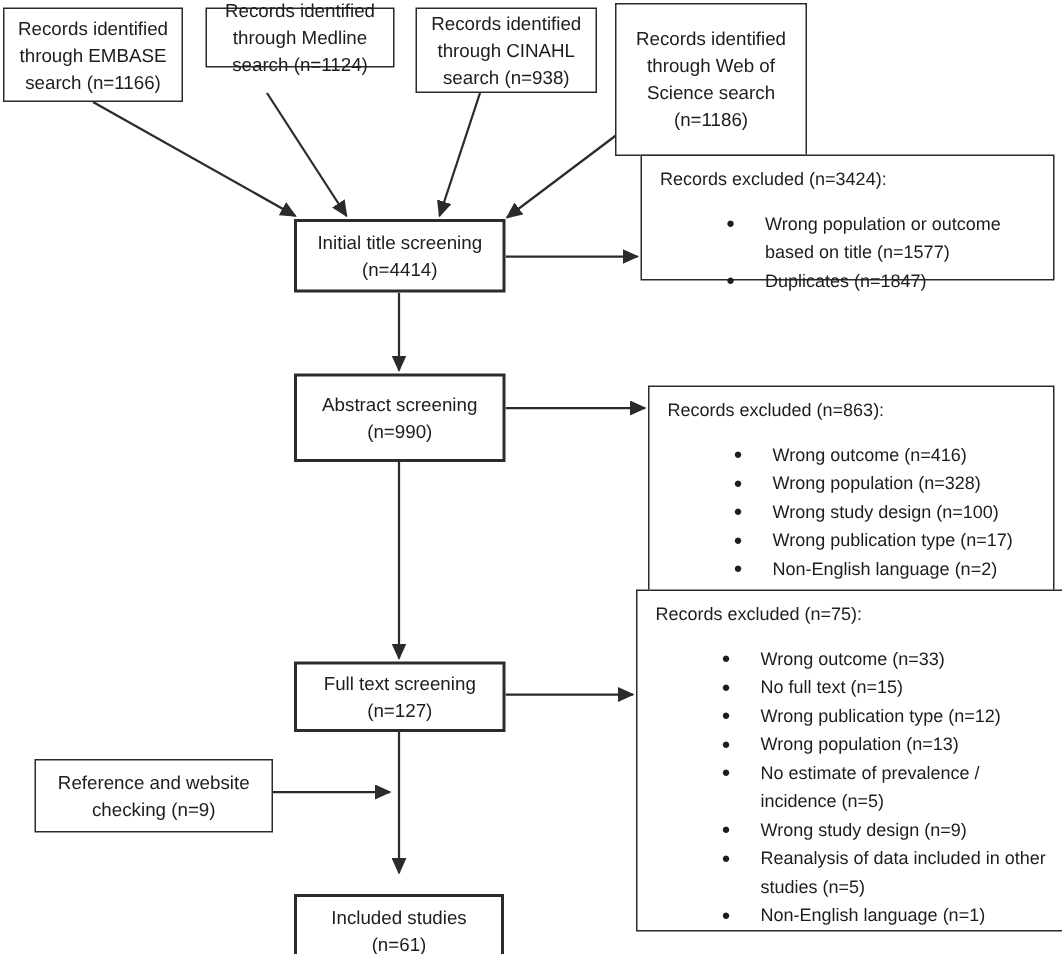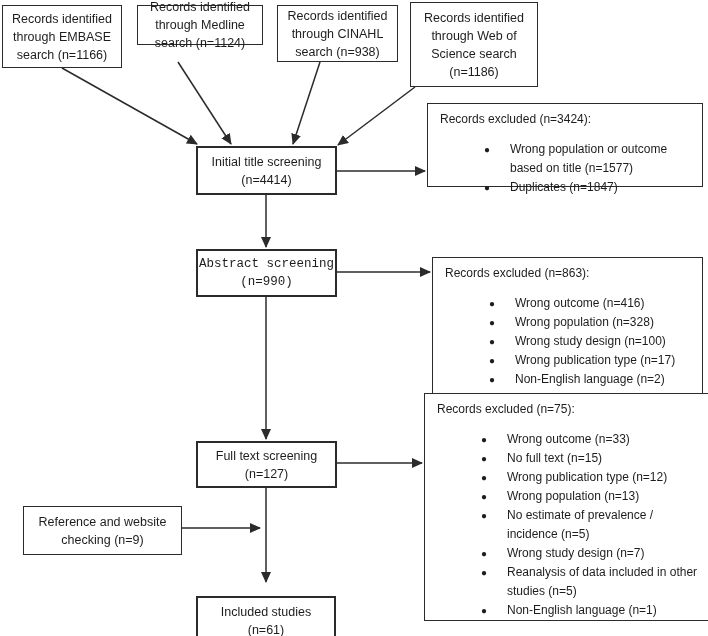--- a/index.html
+++ b/index.html
@@ -79,29 +79,29 @@
 
   <div class="box center-text" style="left:2px; top:5px; width:120px; height:63px;">
     <span>Records identified through EMBASE search (n=1166)</span>
   </div>
   <div class="box center-text" style="left:137px; top:5px; width:126px; height:40px;">
     <span>Records identified through Medline search (n=1124)</span>
   </div>
   <div class="box center-text" style="left:277px; top:5px; width:121px; height:57px;">
     <span>Records identified through CINAHL search (n=938)</span>
   </div>
-  <div class="box center-text" style="left:410px; top:2px; width:128px; height:85px;align-items:flex-end;">
+  <div class="box center-text" style="left:410px; top:2px; width:128px; height:102px;align-items:flex-end;">
     <span>Records identified through Web of Science search (n=1186)</span>
   </div>
 
   <div class="box stage center-text" style="left:196px; top:146px; width:141px; height:49px;">
     <div>Initial title screening</div>
     <div>(n=4414)</div>
   </div>
-  <div class="box stage center-text" style="left:196px; top:249px; width:141px; height:48px;font-family:Liberation Mono, monospace;">
+  <div class="box stage center-text" style="left:196px; top:249px; width:141px; height:59px;">
     <div>Abstract screening</div>
     <div>(n=990)</div>
   </div>
   <div class="box stage center-text" style="left:196px; top:441px; width:141px; height:47px;">
     <div>Full text screening</div>
     <div>(n=127)</div>
   </div>
   <div class="box stage center-text" style="left:196px; top:584px; width:140px; height:49px;margin-top:12px;">
     <div>Included studies</div>
     <div>(n=61)</div>
@@ -164,21 +164,21 @@
     <div class="excl-item">
       <span class="bullet">●</span>
       <span class="item-text">Wrong population (n=13)</span>
     </div>
     <div class="excl-item">
       <span class="bullet">●</span>
       <span class="item-text">No estimate of prevalence / incidence (n=5)</span>
     </div>
     <div class="excl-item">
       <span class="bullet">●</span>
-      <span class="item-text">Wrong study design (n=7)</span>
+      <span class="item-text">Wrong study design (n=9)</span>
     </div>
     <div class="excl-item">
       <span class="bullet">●</span>
       <span class="item-text">Reanalysis of data included in other studies (n=5)</span>
     </div>
     <div class="excl-item">
       <span class="bullet">●</span>
       <span class="item-text">Non-English language (n=1)</span>
     </div>
   </div>

